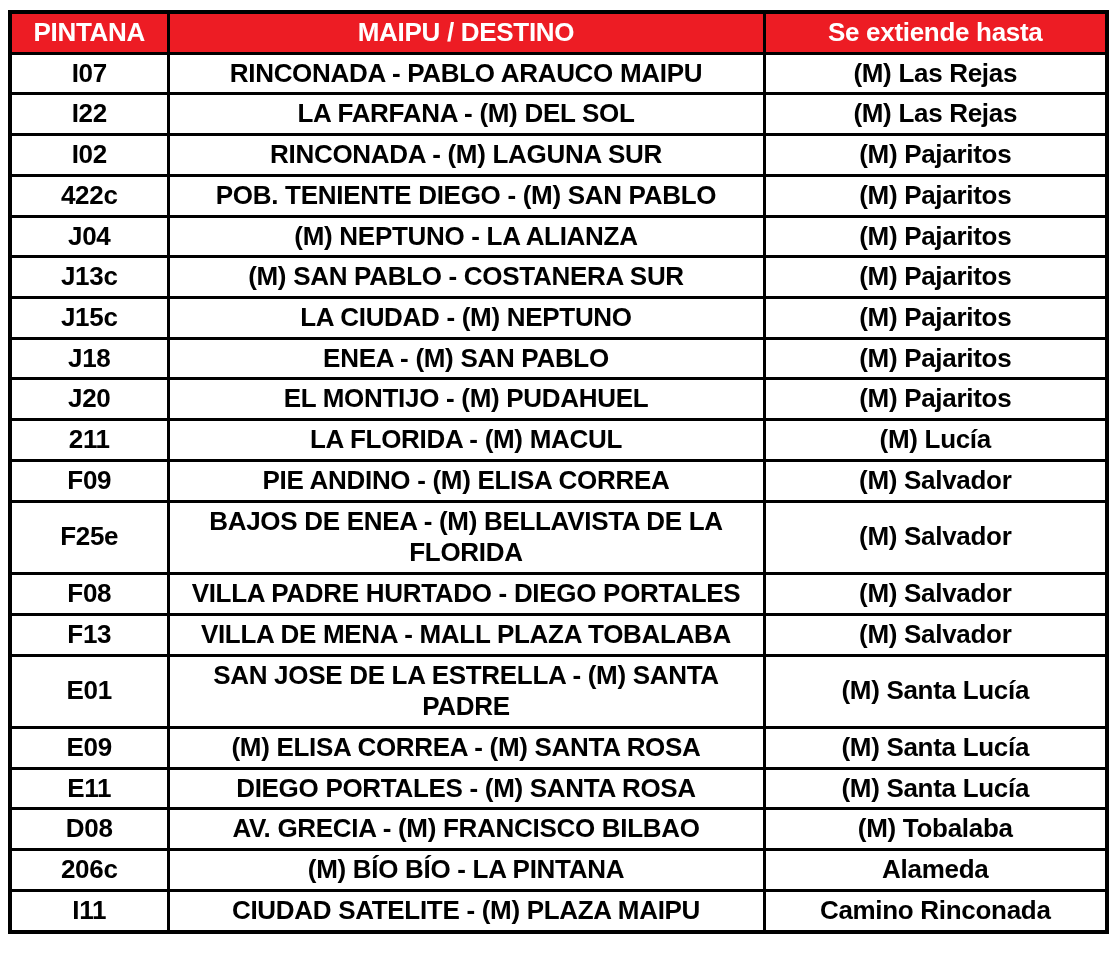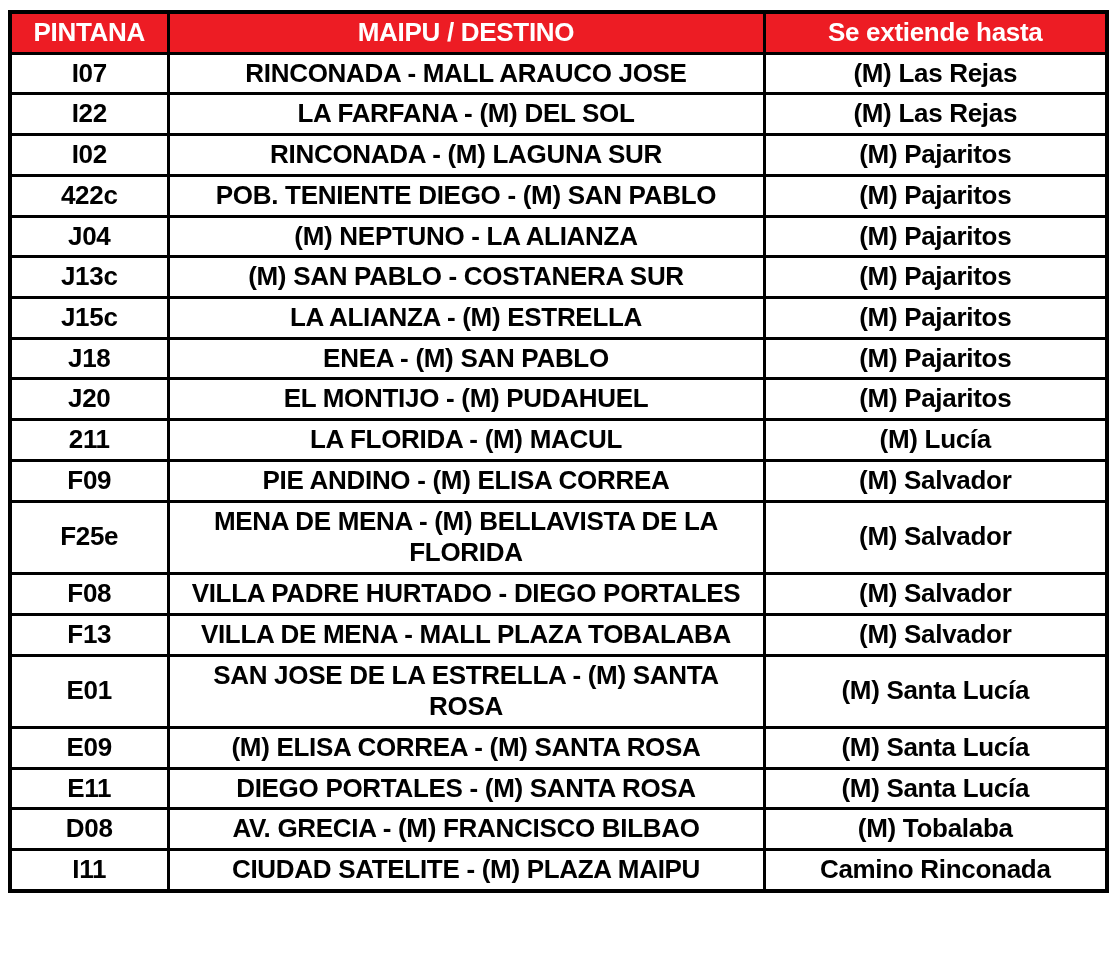--- a/index.html
+++ b/index.html
@@ -66,21 +66,21 @@
     <thead>
       <tr>
         <th>PINTANA</th>
         <th>MAIPU / DESTINO</th>
         <th>Se extiende hasta</th>
       </tr>
     </thead>
     <tbody>
         <tr>
           <td>I07</td>
-          <td>RINCONADA - MALL ARAUCO JOSE</td>
+          <td>RINCONADA - PABLO ARAUCO MAIPU</td>
           <td>(M) Las Rejas</td>
         </tr>
         <tr>
           <td>I22</td>
           <td>LA FARFANA - (M) DEL SOL</td>
           <td>(M) Las Rejas</td>
         </tr>
         <tr>
           <td>I02</td>
           <td>RINCONADA - (M) LAGUNA SUR</td>
@@ -96,21 +96,21 @@
           <td>(M) NEPTUNO - LA ALIANZA</td>
           <td>(M) Pajaritos</td>
         </tr>
         <tr>
           <td>J13c</td>
           <td>(M) SAN PABLO - COSTANERA SUR</td>
           <td>(M) Pajaritos</td>
         </tr>
         <tr>
           <td>J15c</td>
-          <td>LA ALIANZA - (M) ESTRELLA</td>
+          <td>LA CIUDAD - (M) NEPTUNO</td>
           <td>(M) Pajaritos</td>
         </tr>
         <tr>
           <td>J18</td>
           <td>ENEA - (M) SAN PABLO</td>
           <td>(M) Pajaritos</td>
         </tr>
         <tr>
           <td>J20</td>
           <td>EL MONTIJO - (M) PUDAHUEL</td>
@@ -121,53 +121,58 @@
           <td>LA FLORIDA - (M) MACUL</td>
           <td>(M) Lucía</td>
         </tr>
         <tr>
           <td>F09</td>
           <td>PIE ANDINO - (M) ELISA CORREA</td>
           <td>(M) Salvador</td>
         </tr>
         <tr>
           <td>F25e</td>
-          <td>MENA DE MENA - (M) BELLAVISTA DE LA FLORIDA</td>
+          <td>BAJOS DE ENEA - (M) BELLAVISTA DE LA FLORIDA</td>
           <td>(M) Salvador</td>
         </tr>
         <tr>
           <td>F08</td>
           <td>VILLA PADRE HURTADO - DIEGO PORTALES</td>
           <td>(M) Salvador</td>
         </tr>
         <tr>
           <td>F13</td>
           <td>VILLA DE MENA - MALL PLAZA TOBALABA</td>
           <td>(M) Salvador</td>
         </tr>
         <tr>
           <td>E01</td>
-          <td>SAN JOSE DE LA ESTRELLA - (M) SANTA ROSA</td>
+          <td>SAN JOSE DE LA ESTRELLA - (M) SANTA PADRE</td>
           <td>(M) Santa Lucía</td>
         </tr>
         <tr>
           <td>E09</td>
           <td>(M) ELISA CORREA - (M) SANTA ROSA</td>
           <td>(M) Santa Lucía</td>
         </tr>
         <tr>
           <td>E11</td>
           <td>DIEGO PORTALES - (M) SANTA ROSA</td>
           <td>(M) Santa Lucía</td>
         </tr>
         <tr>
           <td>D08</td>
           <td>AV. GRECIA - (M) FRANCISCO BILBAO</td>
           <td>(M) Tobalaba</td>
         </tr>
         <tr>
+          <td>206c</td>
+          <td>(M) BÍO BÍO - LA PINTANA</td>
+          <td>Alameda</td>
+        </tr>
+        <tr>
           <td>I11</td>
           <td>CIUDAD SATELITE - (M) PLAZA MAIPU</td>
           <td>Camino Rinconada</td>
         </tr>
       </tbody>
   </table>
 </div>
 
 </body></html>

